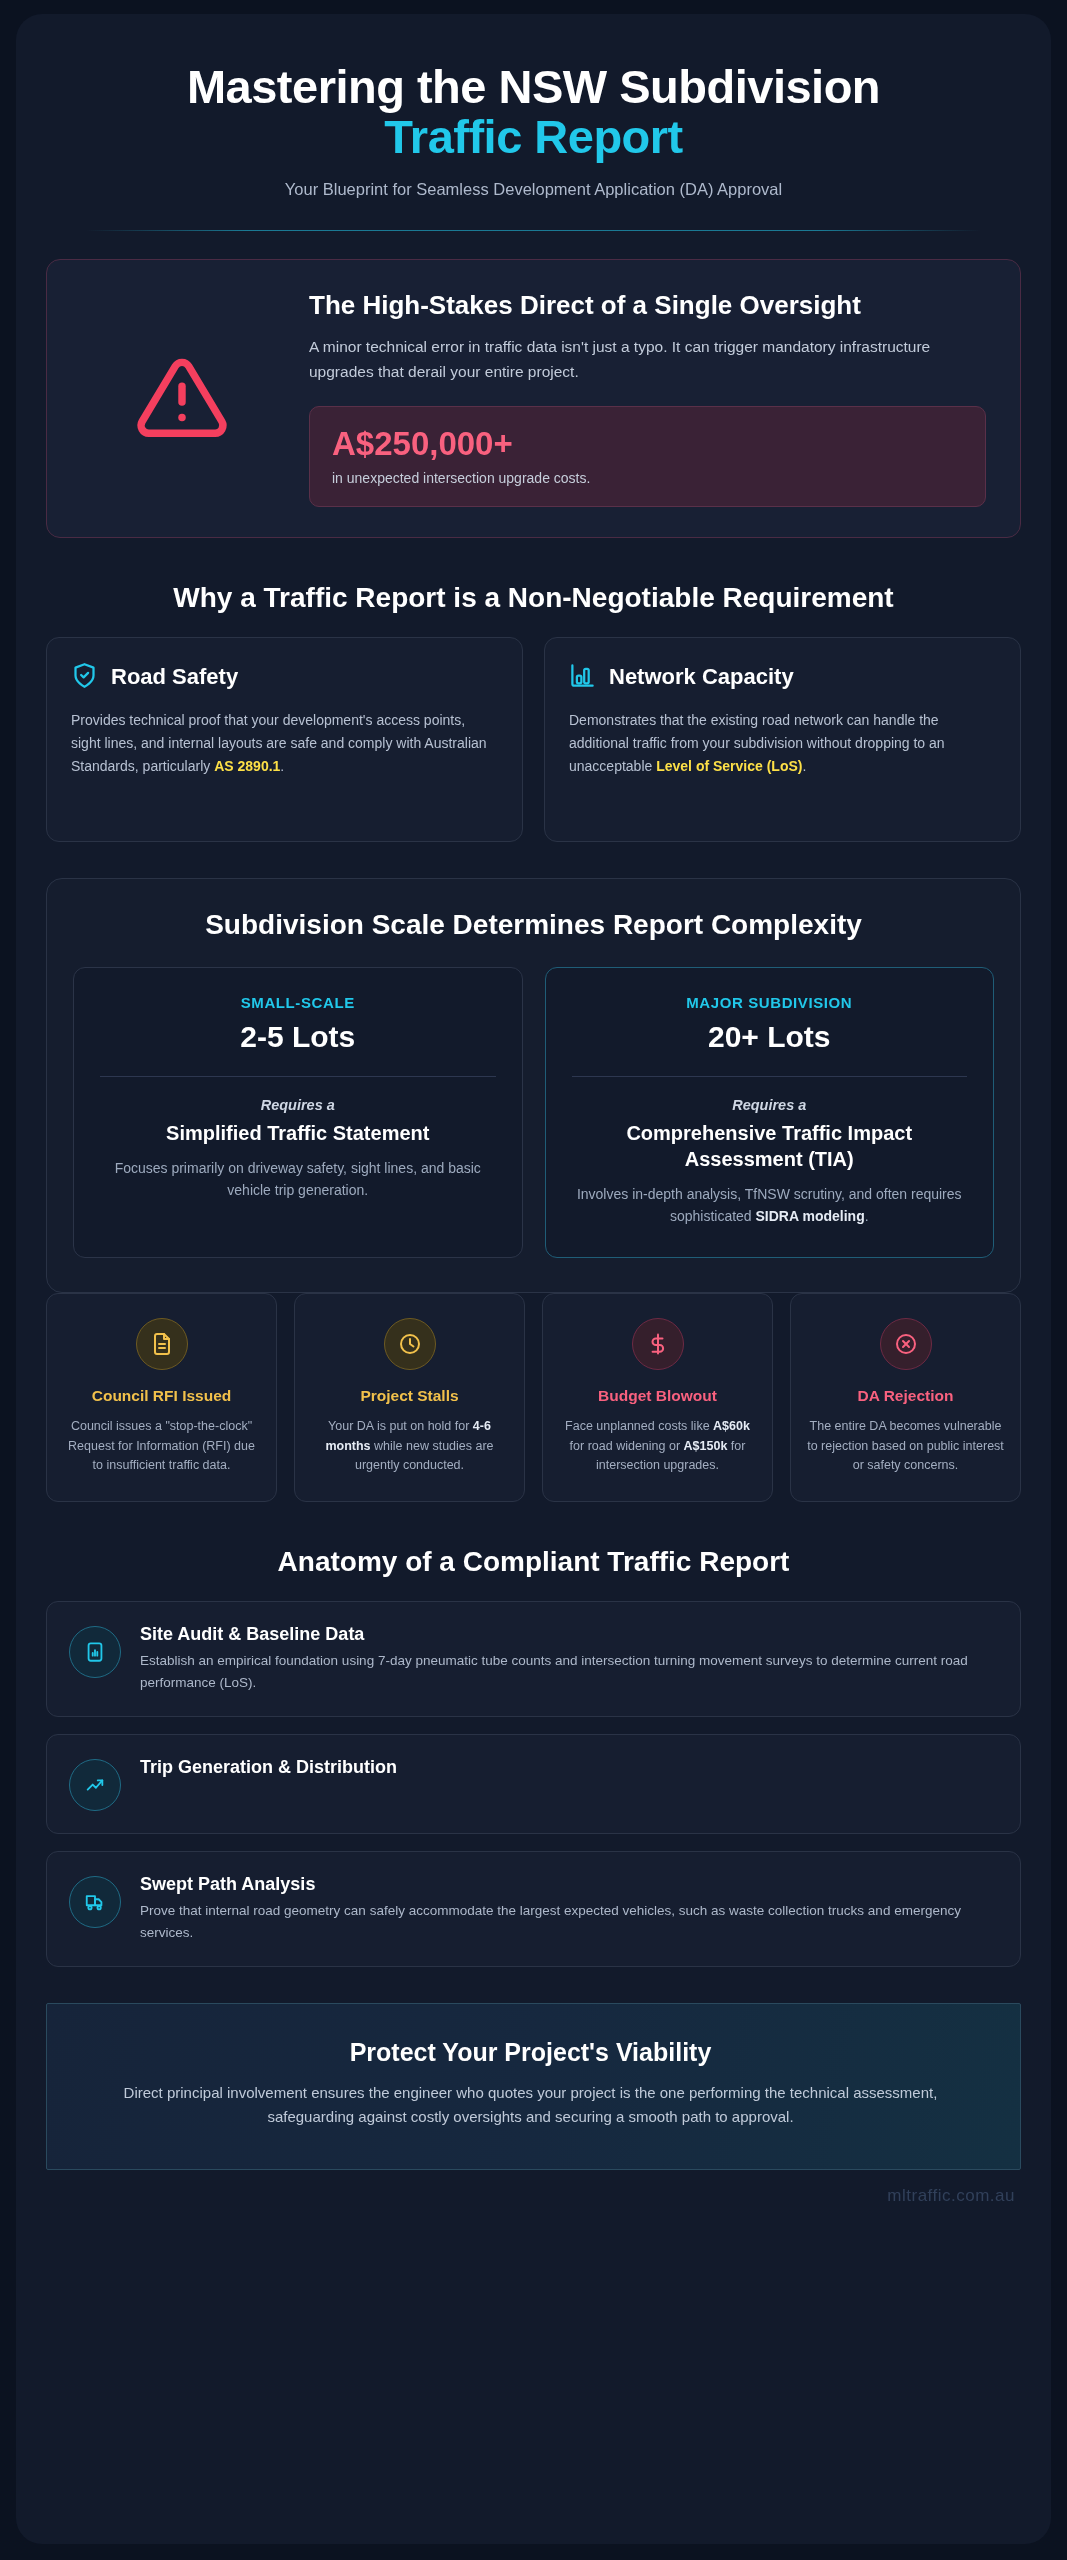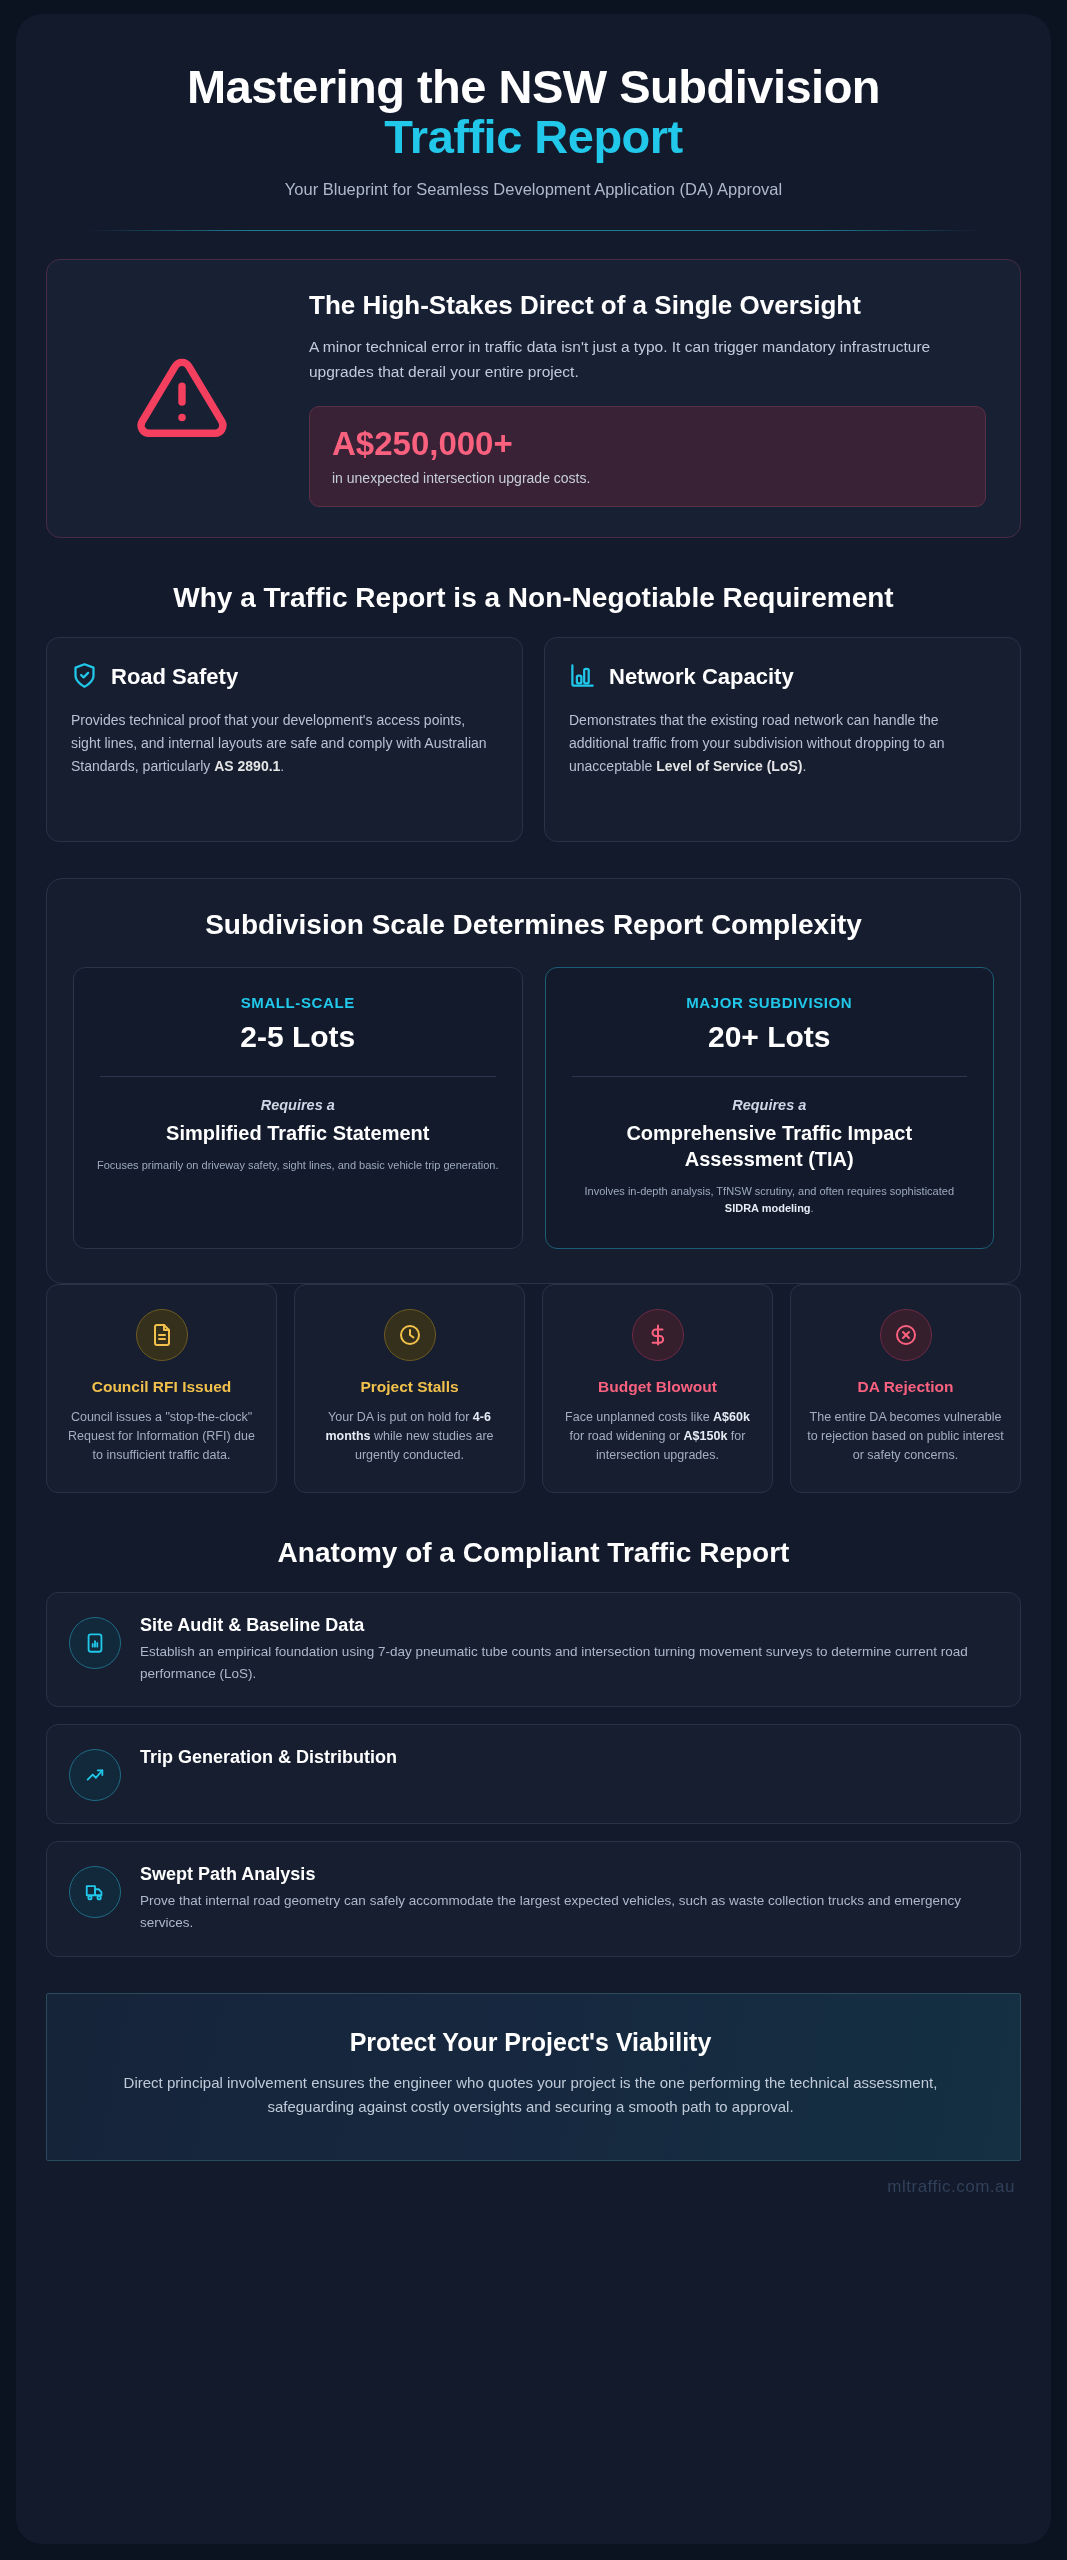--- a/index.html
+++ b/index.html
@@ -120,21 +120,21 @@
     padding: 24px 24px 26px 24px;
     min-height: 205px;
   }
   .reason .head { display: flex; align-items: center; gap: 13px; margin-bottom: 16px; }
   .reason .head .ttl { color: #ffffff; font-size: 22px; font-weight: 700; }
   .reason p {
     color: #b7c1d2;
     font-size: 14px;
     line-height: 1.65;
   }
-  .reason p b { color: #e5e5e5; font-weight: 700; }
+  .reason p b { color: #fde047; font-weight: 700; }
 
   
   .scale-panel {
     margin-top: 36px;
     background: #151d2e;
     border: 1px solid #2a3346;
     border-radius: 16px;
     padding: 30px 26px 34px 26px;
   }
   .scale-panel > h2 {
@@ -181,21 +181,21 @@
   }
   .scale-card .doc {
     color: #ffffff;
     font-size: 20px;
     font-weight: 700;
     line-height: 1.3;
     margin-top: 7px;
   }
   .scale-card .desc {
     color: #9daabe;
-    font-size: 11px;
+    font-size: 14px;
     line-height: 1.6;
     margin-top: 11px;
   }
   .scale-card .desc b { color: #e6ecf5; font-weight: 700; }
 
   
   .dominos { display: flex; gap: 17px; }
   .domino {
     flex: 1;
     background: #161e30;

